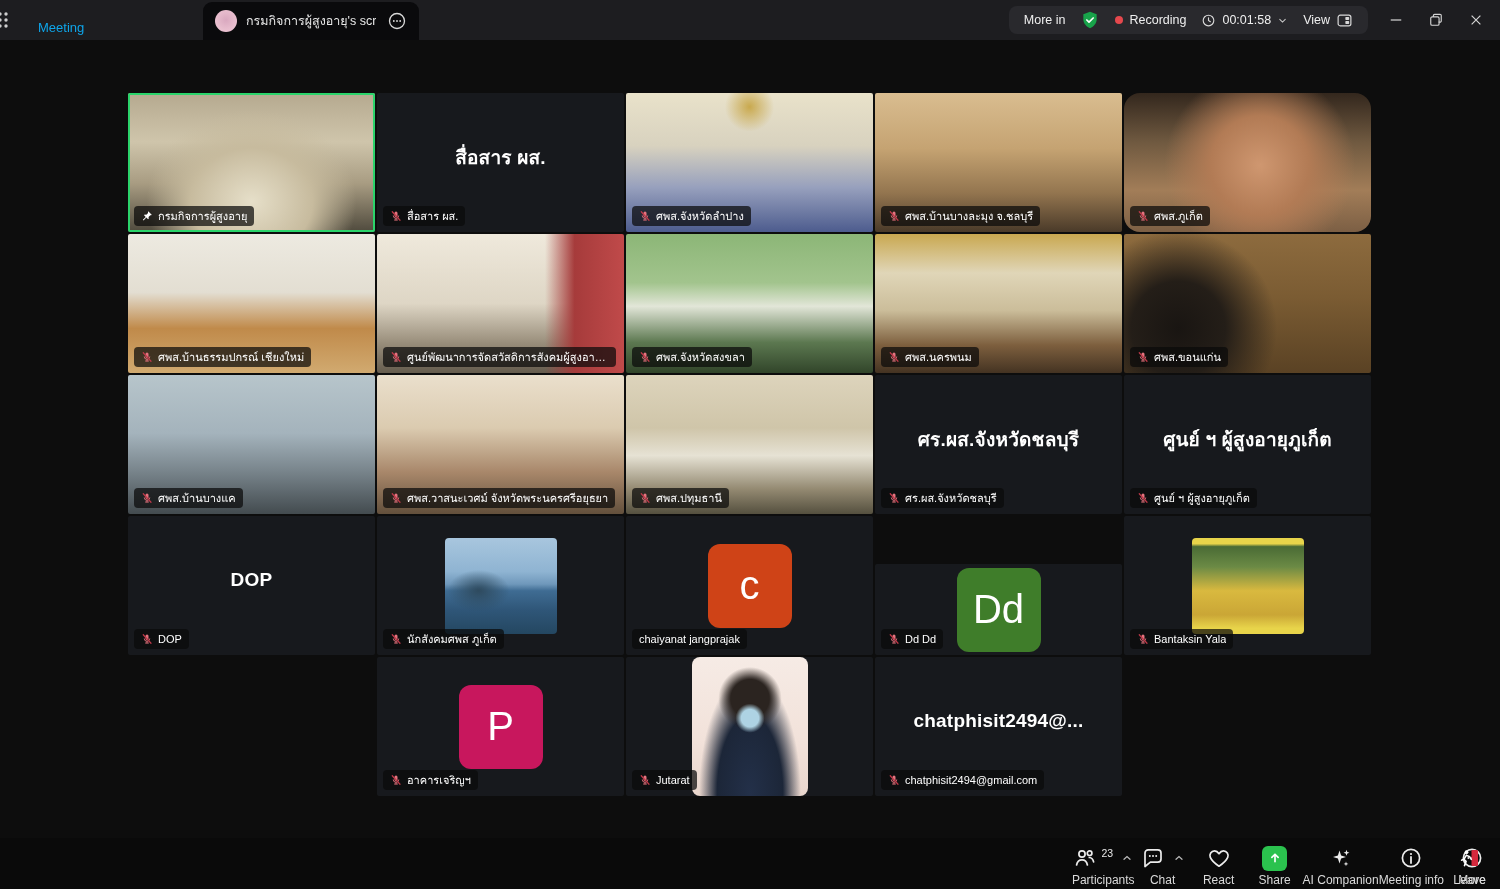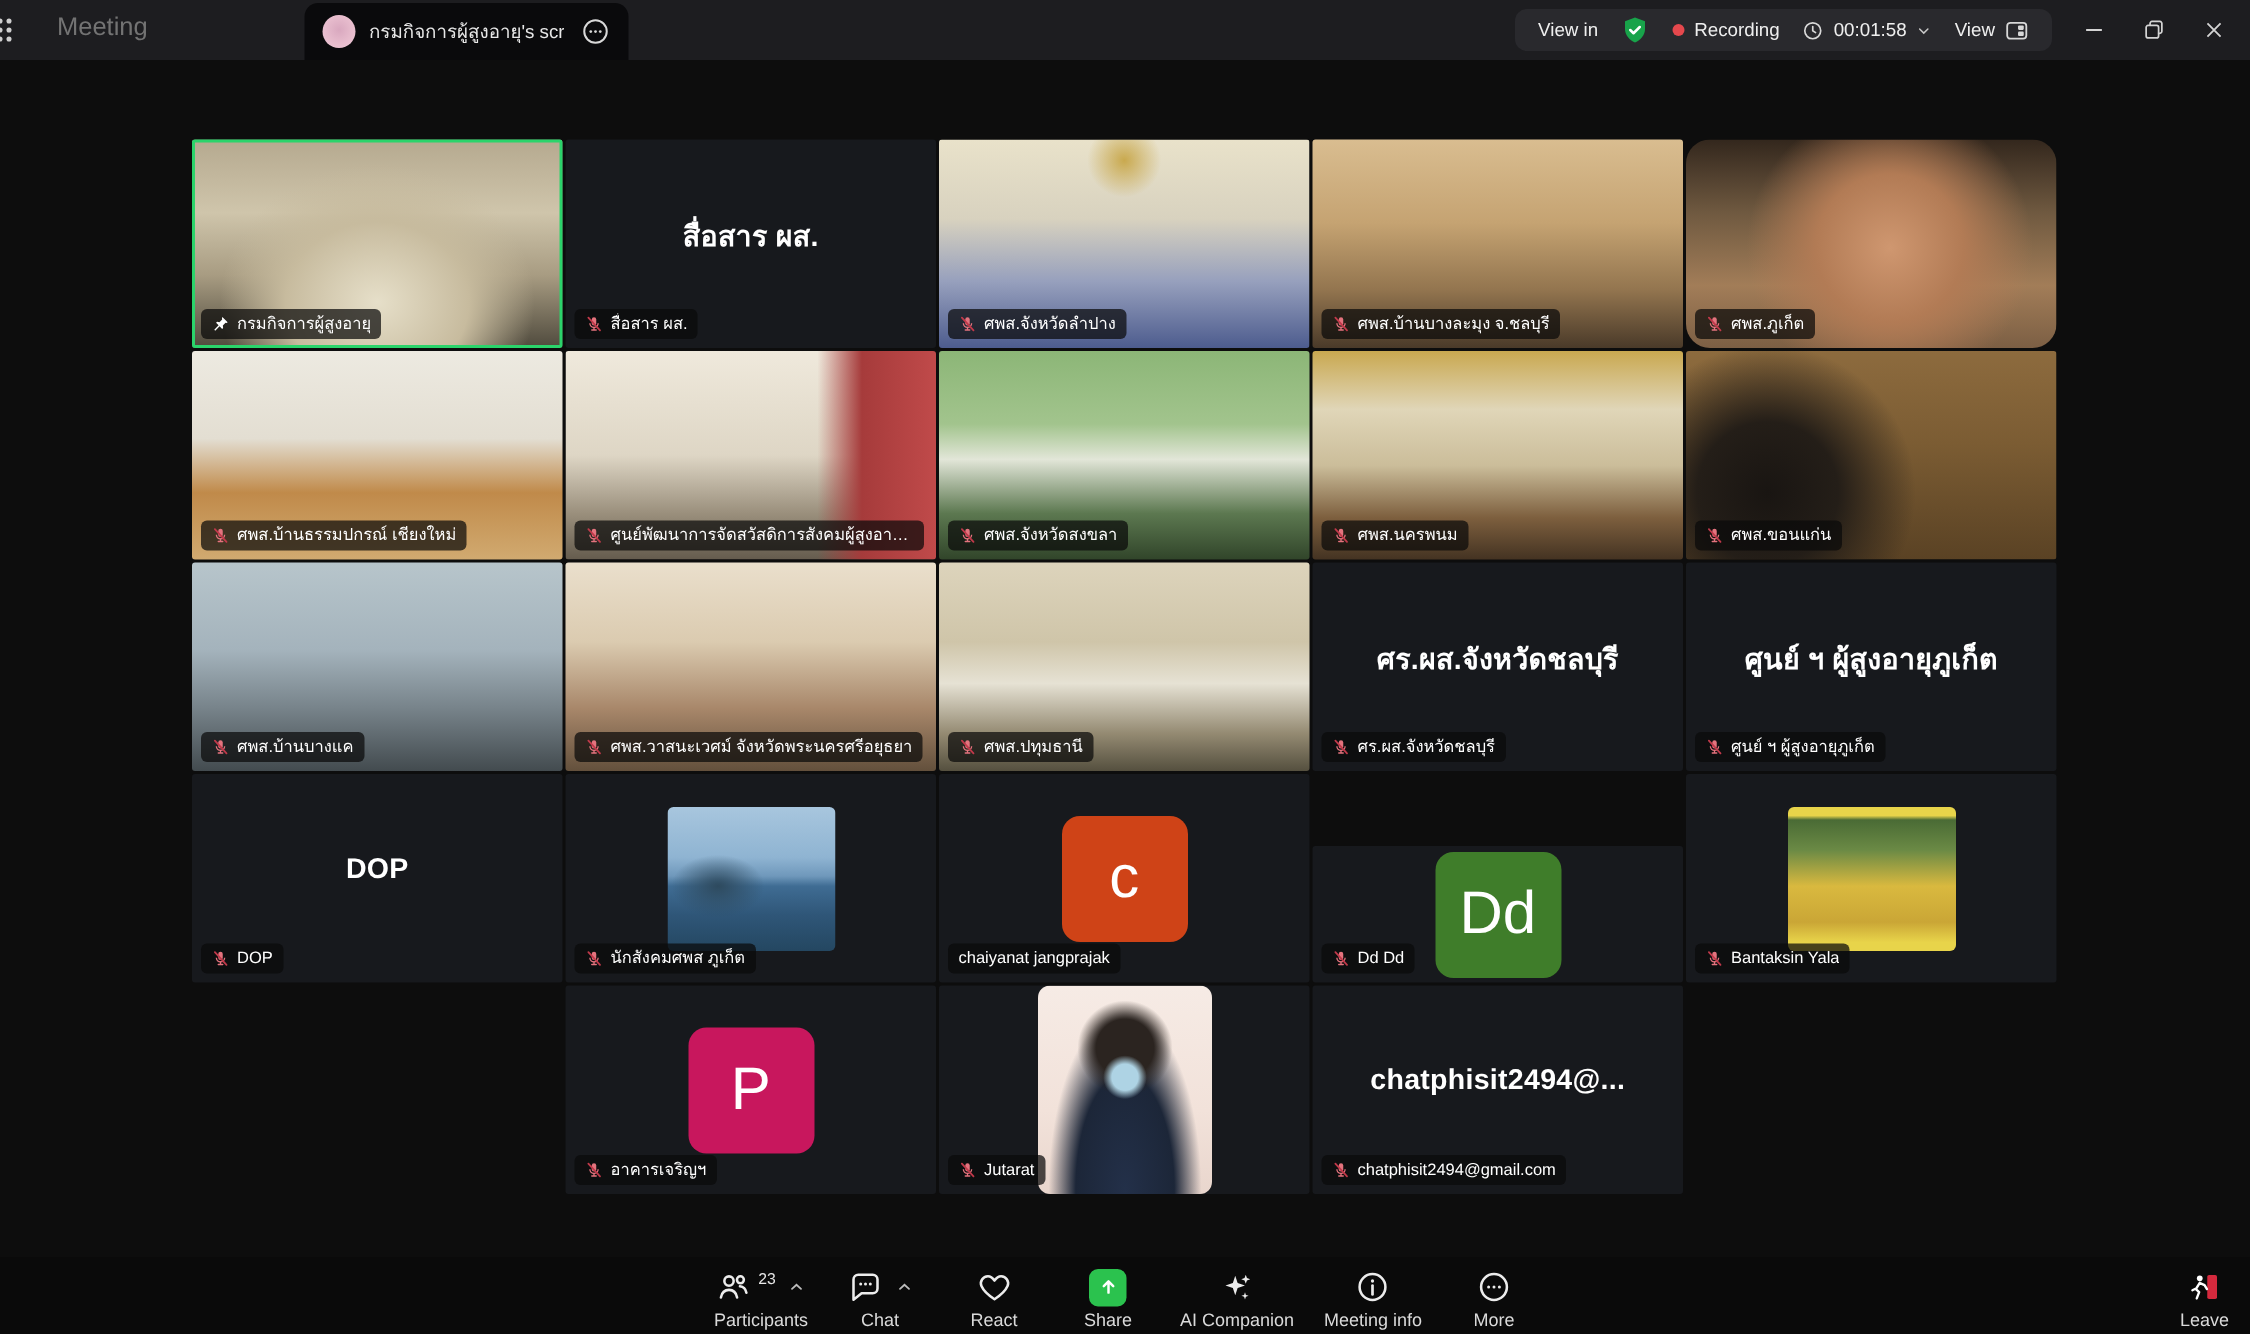--- a/index.html
+++ b/index.html
@@ -2,21 +2,21 @@
 <html><head>
 <meta charset="utf-8">
 <style>
   * { box-sizing: border-box; margin: 0; padding: 0; }
   html,body { width:1500px; height:889px; background:#0d0d0d; font-family:"Liberation Sans","DejaVu Sans",sans-serif; overflow:hidden; }
   .screen { position:relative; width:1500px; height:889px; background:#0d0d0d; overflow:hidden; }
 
   
   .topbar { position:absolute; top:0; left:0; right:0; height:40px; background:#1d1d20; }
   .ws-icon { position:absolute; left:-5px; top:9px; width:16px; height:22px; }
-  .meeting-label { position:absolute; left:38px; top:8px; font-size:17px; color:#737373; }
+  .meeting-label { position:absolute; left:38px; top:20px; font-size:13px; color:#0ea5e9; }
   .tab { position:absolute; left:203px; top:2px; width:216px; height:38px; background:#0a0a0c; border-radius:9px 9px 0 0; display:flex; align-items:center; gap:9px; padding:0 10px 0 12px; }
   .tab-avatar { width:22px; height:22px; border-radius:50%; background:radial-gradient(circle at 50% 45%, #d9a8bf 0%, #e7bccd 55%, #efc9d8 100%); flex:none; }
   .tab-title { font-size:12.5px; color:#e8e8e8; flex:1; white-space:nowrap; overflow:hidden; }
   .tab-more { width:24px; height:24px; display:flex; align-items:center; justify-content:center; flex:none; }
   .cluster { position:absolute; right:132px; top:6px; height:28px; background:#29292d; border-radius:8px; display:flex; align-items:center; gap:15px; padding:0 15px; }
   .cluster .item { display:flex; align-items:center; gap:6px; font-size:12.5px; color:#efefef; }
   .rec-dot { width:8px; height:8px; border-radius:50%; }
   .win-controls { position:absolute; right:10px; top:0; height:40px; display:flex; align-items:center; gap:24px; padding:0 6px; }
   .win-controls span { display:inline-flex; width:16px; height:16px; align-items:center; justify-content:center; }
 
@@ -30,21 +30,21 @@
   .avatar { width:84px; height:84px; border-radius:12px; color:#fff; font-size:40px; display:flex; align-items:center; justify-content:center; }
   .photo { width:112px; height:96px; border-radius:4px; }
   .portrait { position:absolute; top:0; bottom:0; left:50%; transform:translateX(-50%); width:116px; border-radius:8px; }
   .nametag { position:absolute; left:6px; bottom:6px; max-width:calc(100% - 14px); display:flex; align-items:center; gap:5px; background:rgba(10,10,10,.72); border-radius:4px; padding:3px 7px; color:#fff; font-size:11px; line-height:1.3; white-space:nowrap; overflow:hidden; z-index:3; }
   .tag-icon { display:inline-flex; width:12px; height:12px; flex:none; }
   .tag-icon svg { width:12px; height:12px; }
   .tag-name { overflow:hidden; text-overflow:ellipsis; }
 
   
   .toolbar { position:absolute; left:0; right:0; bottom:0; height:51px; background:#0a0a0a; }
-  .tb-center { position:absolute; left:0; right:0; bottom:0; top:0; display:flex; align-items:flex-start; justify-content:center; gap:20px; padding-top:7px; }
+  .tb-center { position:absolute; left:0; right:0; bottom:0; top:0; display:flex; align-items:flex-start; justify-content:flex-end; padding-top:7px; }
   .tbtn { display:flex; flex-direction:column; align-items:center; gap:2px; min-width:56px; cursor:default; }
   .tbtn .ic-row { position:relative; height:26px; display:flex; align-items:center; justify-content:center; gap:4px; }
   .tbtn .lbl { font-size:12px; color:#dadada; white-space:nowrap; }
   .pcount { font-size:10.5px; color:#e8e8e8; align-self:flex-start; margin-top:2px; }
   .caret { display:inline-flex; width:12px; height:12px; margin-left:4px; align-self:center; }
   .share-ic { width:25px; height:25px; border-radius:6px; display:flex; align-items:center; justify-content:center; }
   .leave-btn { position:absolute; right:14px; top:7px; display:flex; flex-direction:column; align-items:center; gap:2px; }
   .leave-btn .lbl { font-size:12px; color:#dadada; }
 </style>
 </head>
@@ -76,21 +76,21 @@
             <g fill="#d8d8d8">
               <circle cx="8.2" cy="12" r="1.1"></circle>
               <circle cx="12" cy="12" r="1.1"></circle>
               <circle cx="15.8" cy="12" r="1.1"></circle>
             </g>
           </svg>
       </span>
     </div>
 
     <div class="cluster">
-      <span class="item">View in</span>
+      <span class="item">More in</span>
       <span class="item">
         <svg viewBox="0 0 24 24" width="20" height="20">
             <path d="M12 2l8 3v6.2c0 4.8-3.4 8.8-8 10.8-4.6-2-8-6-8-10.8V5z" fill="#18a34a"></path>
             <path d="M8.2 12l2.6 2.6 5-5" fill="none" stroke="#fff" stroke-width="2" stroke-linecap="round" stroke-linejoin="round"></path>
           </svg>
       </span>
       <span class="item">
         <span class="rec-dot" style="background:#e5484d"></span>
         <span>Recording</span>
       </span>

